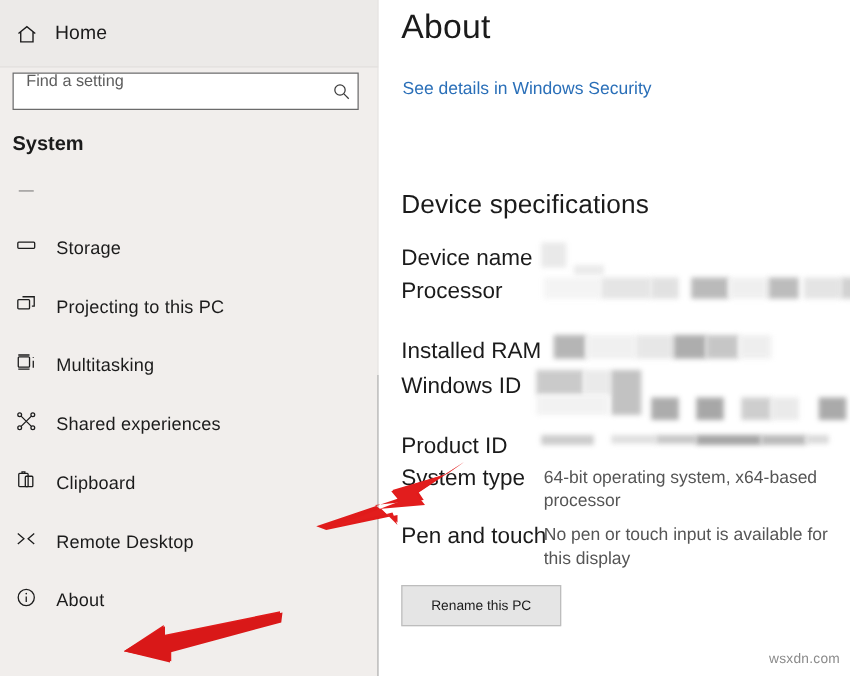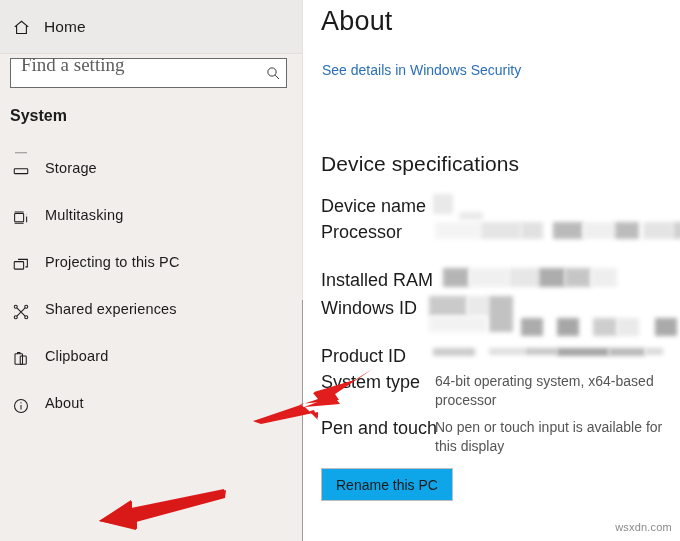--- a/index.html
+++ b/index.html
@@ -72,22 +72,22 @@
     border: 1px solid #6b6b6b;
     background: #ffffff;
     box-sizing: border-box;
     display: flex;
     align-items: center;
   }
   .search-input {
     border: none;
     outline: none;
     background: transparent;
-    font-family: Liberation Serif, serif;
-    font-size: 19px;
+    font-family: Liberation Sans, sans-serif;
+    font-size: 13px;
     color: #2b2b2b;
     padding: 0 8px 17px 10px;
     flex: 1 1 auto;
     height: 100%;
     min-width: 0;
   }
   .search-input::placeholder { color: #5d5d5d; opacity: 1; }
   .search-icon {
     width: 26px;
     height: 100%;
@@ -108,21 +108,21 @@
   }
 
   .nav-list {
     position: absolute;
     left: 0;
     top: 133px;
     width: 295px;
   }
   .nav-item {
     display: flex;
-    align-items: flex-start;
+    align-items: flex-end;
     height: 47px;
     padding-left: 10px;
     box-sizing: border-box;
     position: relative;
   }
   .nav-item.clipped {
     height: 27px;
     overflow: hidden;
     align-items: flex-end;
     opacity: .45;
@@ -224,25 +224,25 @@
     filter: blur(2.2px);
     opacity: .95;
   }
 
   .rename-btn {
     position: absolute;
     left: 18px;
     top: 468px;
     min-width: 128px;
     height: 33px;
-    background: #0ea5e9;
+    background: #e5e5e5;
     border: 1px solid #bdbdbd;
     color: #1b1b1b;
     font-family: "Liberation Sans", sans-serif;
-    font-size: 14px;
+    font-size: 11px;
     cursor: pointer;
     padding: 0 14px;
   }
 
   .watermark {
     position: absolute;
     right: 8px;
     bottom: 8px;
     font-size: 11px;
     color: #8a8a8a;
@@ -303,35 +303,35 @@
             <rect x="3" y="9" width="18" height="6.5" rx="1"></rect>
           </svg>
         </span>
         <span class="nav-label">Storage</span>
       </div>
 
 
       <div class="nav-item">
         <span class="nav-ico">
           <svg width="18" height="18" viewBox="0 0 24 24" fill="none" stroke="currentColor" stroke-width="1.4">
+            <rect x="3" y="7.5" width="12.5" height="10" rx="1"></rect>
+            <path d="M8 4.5h12.5v10H18"></path>
+          </svg>
+        </span>
+        <span class="nav-label">Projecting to this PC</span>
+      </div>
+
+      <div class="nav-item">
+        <span class="nav-ico">
+          <svg width="18" height="18" viewBox="0 0 24 24" fill="none" stroke="currentColor" stroke-width="1.4">
             <rect x="3.5" y="6" width="12" height="11" rx="1"></rect>
             <path d="M3.5 4h12M3.5 19h12M19.5 6.5v.6M19.5 10v7.5"></path>
           </svg>
         </span>
         <span class="nav-label">Multitasking</span>
-      </div>
-
-      <div class="nav-item">
-        <span class="nav-ico">
-          <svg width="18" height="18" viewBox="0 0 24 24" fill="none" stroke="currentColor" stroke-width="1.4">
-            <rect x="3" y="7.5" width="12.5" height="10" rx="1"></rect>
-            <path d="M8 4.5h12.5v10H18"></path>
-          </svg>
-        </span>
-        <span class="nav-label">Projecting to this PC</span>
       </div>
 
       <div class="nav-item">
         <span class="nav-ico">
           <svg width="18" height="18" viewBox="0 0 24 24" fill="none" stroke="currentColor" stroke-width="1.4">
             <circle cx="5" cy="5" r="2"></circle>
               <circle cx="19" cy="5" r="2"></circle>
             <circle cx="5" cy="19" r="2"></circle>
               <circle cx="19" cy="19" r="2"></circle>
             <path d="M6.5 6.5 17.5 17.5M17.5 6.5 6.5 17.5"></path>
@@ -344,20 +344,29 @@
         <span class="nav-ico">
           <svg width="18" height="18" viewBox="0 0 24 24" fill="none" stroke="currentColor" stroke-width="1.4">
             <rect x="4" y="5" width="10" height="14" rx="1"></rect>
             <path d="M7.5 5V3.4h3V5"></path>
             <rect x="11" y="8" width="8" height="11" rx="1"></rect>
           </svg>
         </span>
         <span class="nav-label">Clipboard</span>
       </div>
 
+      <div class="nav-item">
+        <span class="nav-ico">
+          <svg width="18" height="18" viewBox="0 0 24 24" fill="none" stroke="currentColor" stroke-width="1.4">
+            <path d="M3 6.5 9.5 12 3 17.5"></path>
+            <path d="M20.5 6.5 14 12l6.5 5.5"></path>
+          </svg>
+        </span>
+        <span class="nav-label">Remote Desktop</span>
+      </div>
 
       <div class="nav-item">
         <span class="nav-ico">
           <svg width="18" height="18" viewBox="0 0 24 24" fill="none" stroke="currentColor" stroke-width="1.4">
             <circle cx="12" cy="12" r="8.6"></circle>
             <path d="M12 10.8v6"></path>
               <circle cx="12" cy="7.8" r=".9" fill="currentColor" stroke="none"></circle>
           </svg>
         </span>
         <span class="nav-label">About</span>

